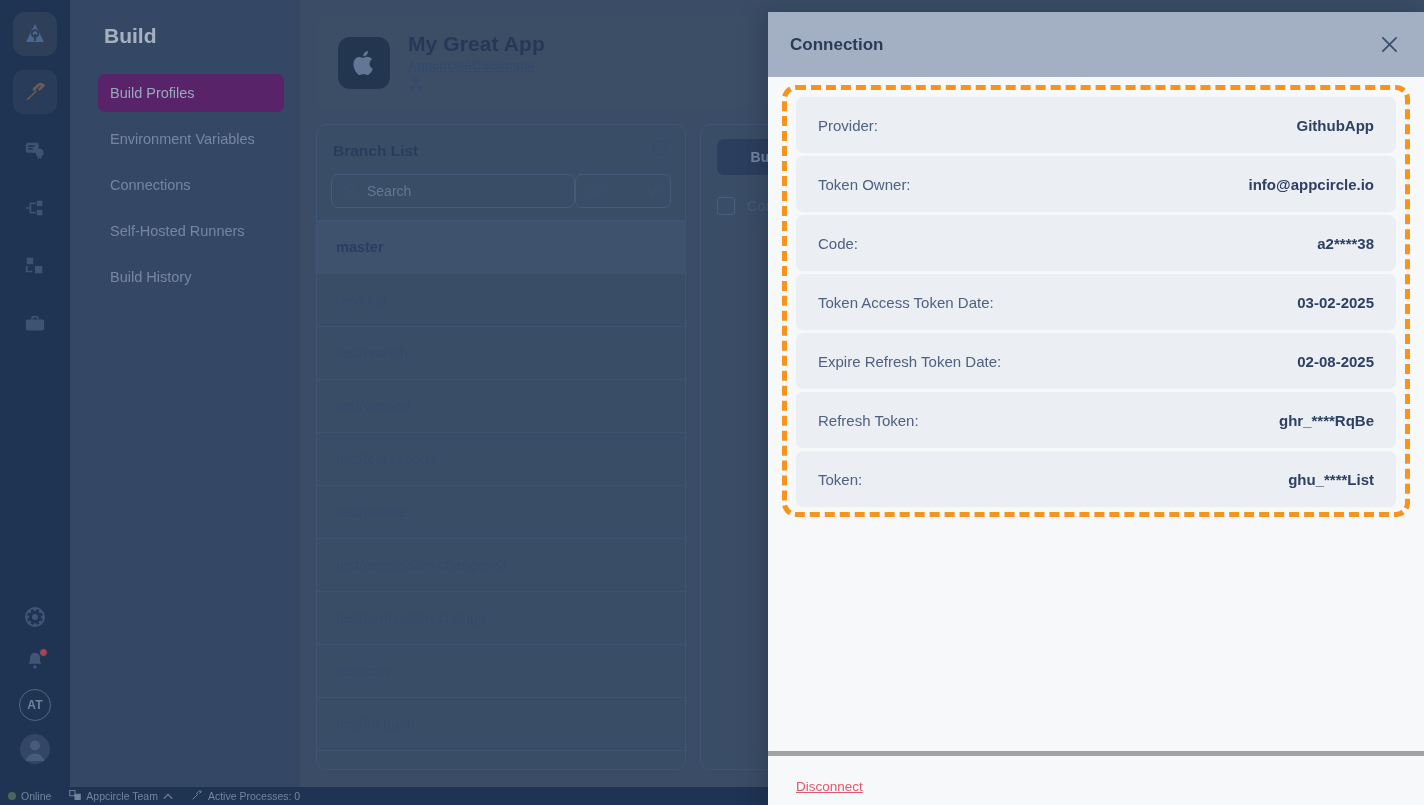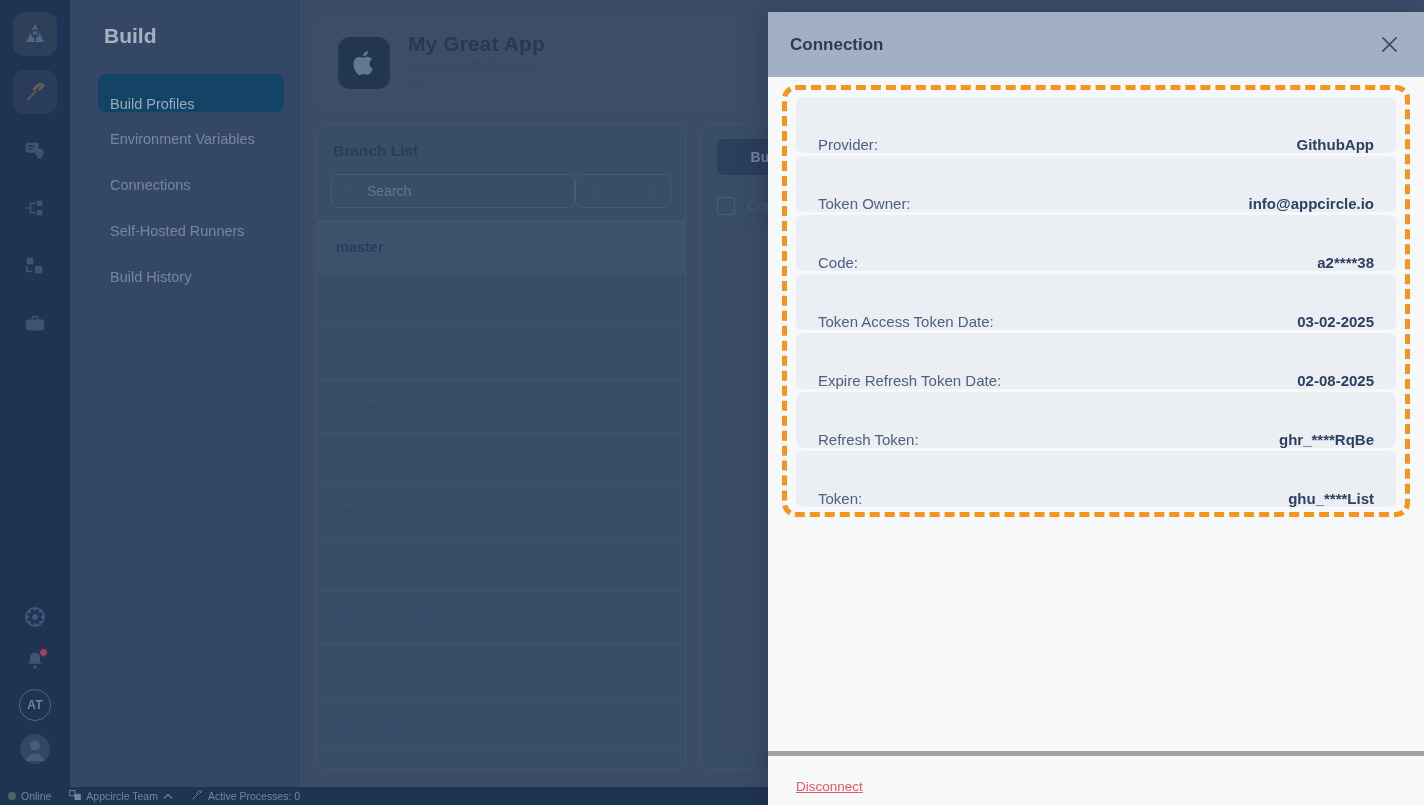--- a/index.html
+++ b/index.html
@@ -57,21 +57,21 @@
   .subnav-title {
     color: #dfe6f0; font-size: 21px; font-weight: 700;
     margin: 4px 0 26px 6px;
   }
   .subnav-item {
     height: 38px; border-radius: 7px; padding: 0 12px;
     display: flex; align-items: center;
     color: #97a8c2; font-size: 14.5px;
     margin-bottom: 8px;
   }
-  .subnav-item.active { background: #0c4a6e; color: #cbd7e8; align-items: flex-end; }
+  .subnav-item.active { background: #701a75; color: #cbd7e8; }
 
   
   .main {
     position: absolute; left: 300px; top: 0; right: 0; height: 787px;
     background: #46566f; padding: 16px;
   }
   .app-header {
     height: 94px; border-radius: 10px; background: #45586f;
     display: flex; align-items: center; padding: 0 22px;
   }
@@ -186,21 +186,21 @@
   .panel-body { position: relative; flex: 1 1 auto; padding: 20px 28px 0 28px; }
 
   .highlight-box {
     position: absolute; left: 14px; top: 8px; width: 628px; height: 432px;
     border: 5px dashed #f7941e; border-radius: 14px; pointer-events: none;
   }
 
   .rows { position: relative; display: flex; flex-direction: column; gap: 3px; }
   .kv-row {
     height: 56px; background: #ebeef3; border-radius: 7px;
-    display: flex; align-items: flex-end; justify-content: space-between;
+    display: flex; align-items: center; justify-content: space-between;
     padding: 0 22px;
   }
   .kv-key { color: #4e6180; font-size: 15px; }
   .kv-val { color: #2e4162; font-size: 15px; font-weight: 700; }
 
   .panel-foot {
     flex: 0 0 auto; height: 66px; border-top: 5px solid #a3a3a3;
     display: flex; align-items: center; padding: 8px 28px;
   }
   .disconnect {

